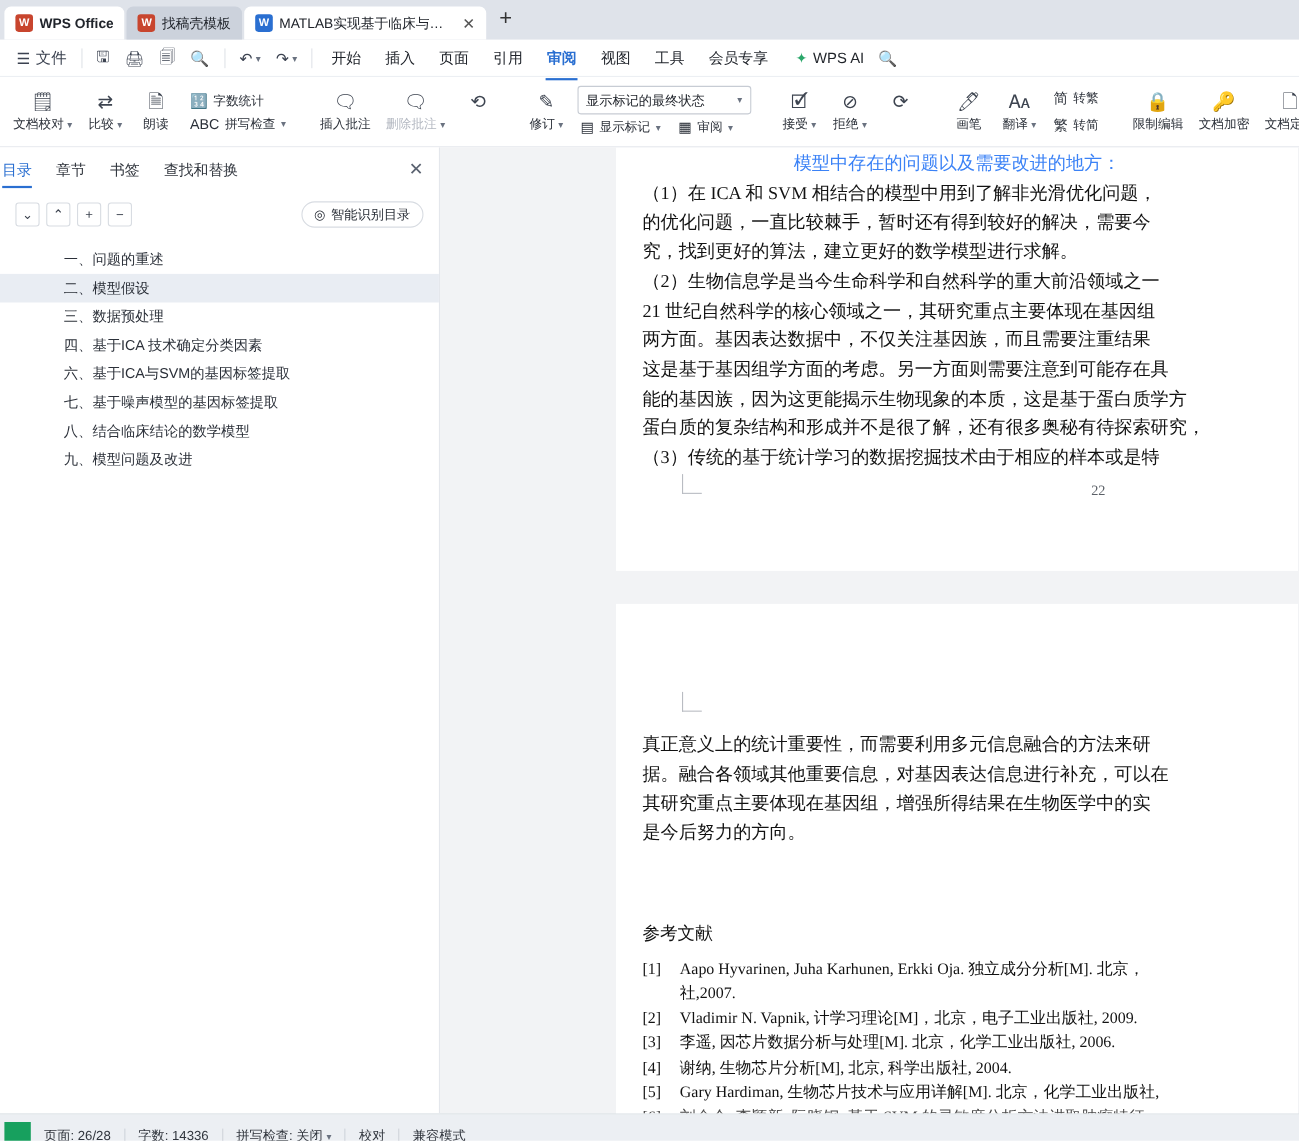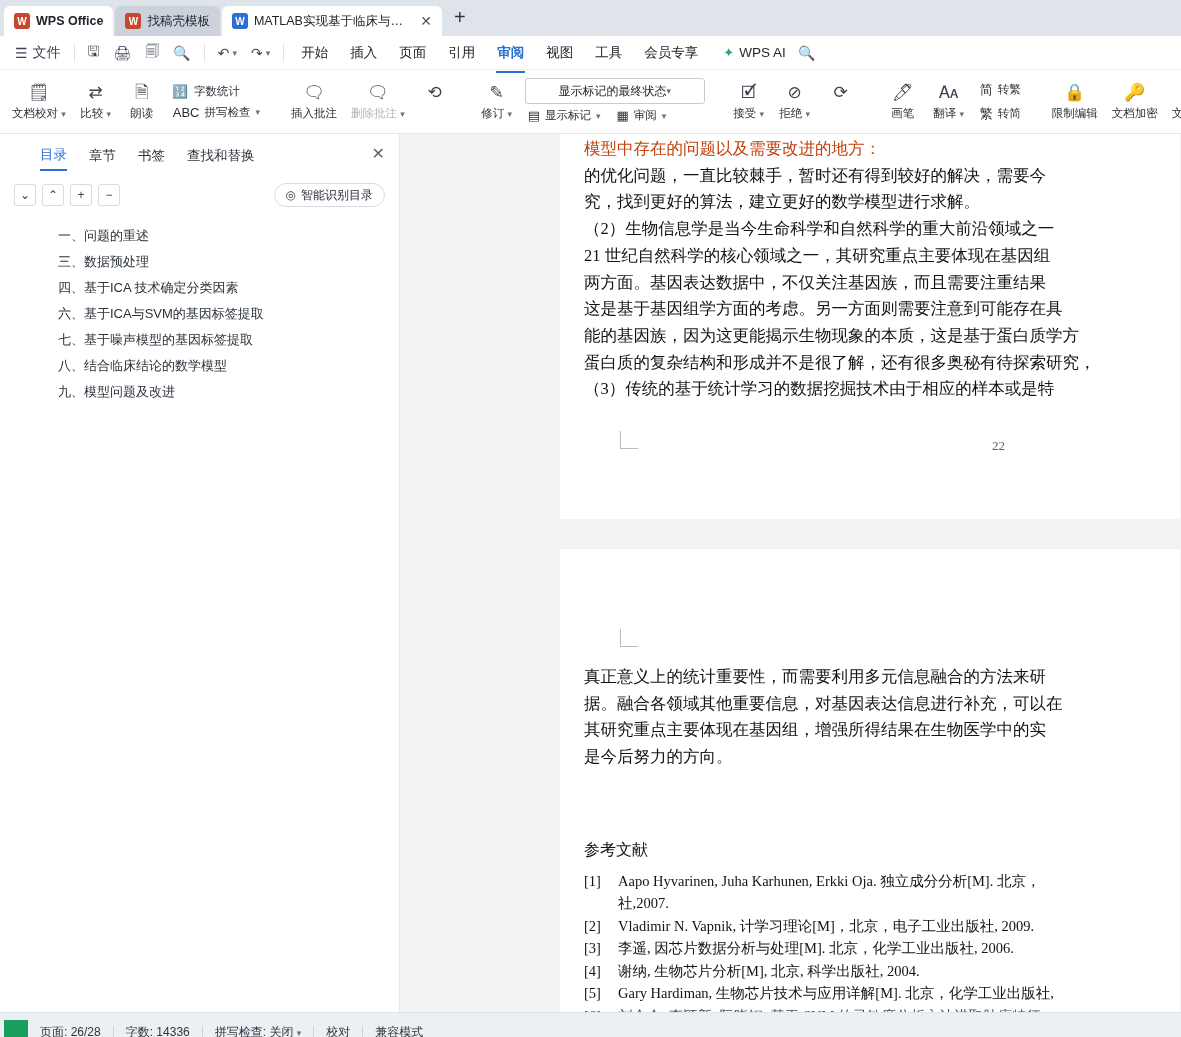--- a/index.html
+++ b/index.html
@@ -88,35 +88,35 @@
     display: flex; flex-direction: column; align-items: center; justify-content: center;
     min-width: 44px; padding: 3px 6px; gap: 3px; text-align: center; line-height: 1.1;
   }
   .rbtn .gl { font-size: 17px; color: #3d4450; height: 20px; display: flex; align-items: center; }
   .rbtn .tx { white-space: nowrap; font-size: 11.5px; }
   .rstack { display: flex; flex-direction: column; justify-content: center; gap: 2px; padding: 0 4px; }
   .rsmall { display: flex; align-items: center; gap: 5px; font-size: 11.5px; padding: 2px 3px; white-space: nowrap; }
   .rsmall .gl { font-size: 13px; }
   .caret { font-size: 9px; color: #6a7280; }
   .selbox {
-    display: flex; align-items: center; justify-content: center;
-    width: 180px; height: 24px; border: 1px solid #c7ccd4; border-radius: 3px;
+    display: flex; align-items: center; justify-content: space-between;
+    width: 158px; height: 24px; border: 1px solid #c7ccd4; border-radius: 3px;
     padding: 12px 7px; font-size: 12px; background: #fff; color: #20242b;
   }
   .dimmed { color: #b2b7c0; }
   
   #body { display: flex; height: calc(1037px - 36px - 34px - 64px - 25px); }
   
   #leftpane {
     width: 400px; background: #ffffff; border-right: 1px solid #e4e7ec;
     display: flex; flex-direction: column;
   }
   #panetabs {
-    display: flex; align-items: center; padding: 12px 14px 6px 14px;
-    font-size: 13.5px; color: #30353d; gap: 22px; position: relative; margin-left: 26px;
+    display: flex; padding: 12px 14px 6px 2px;
+    font-size: 13.5px; color: #30353d; gap: 22px; position: relative;
   }
   .ptab { padding-bottom: 5px; }
   .ptab.active { color: #2a6fd1; border-bottom: 2px solid #2a6fd1; }
   #paneclose { position: absolute; right: 14px; top: 10px; font-size: 16px; color: #5a6270; }
   #panetools {
     display: flex; align-items: center; padding: 6px 14px; gap: 6px;
   }
   .tbtn {
     width: 22px; height: 22px; border: 1px solid #d8dce2; border-radius: 3px;
     display: flex; align-items: center; justify-content: center;
@@ -359,34 +359,36 @@
       <div class="tbtn">⌃</div>
       <div class="tbtn">+</div>
       <div class="tbtn">−</div>
       <div class="smartbtn">
         <span>◎</span>
         <span>智能识别目录</span>
       </div>
     </div>
     <div id="toclist">
       <div class="tocitem">一、问题的重述</div>
+      <div class="tocitem sel">二、模型假设</div>
       <div class="tocitem">三、数据预处理</div>
       <div class="tocitem">四、基于ICA 技术确定分类因素</div>
       <div class="tocitem">六、基于ICA与SVM的基因标签提取</div>
       <div class="tocitem">七、基于噪声模型的基因标签提取</div>
       <div class="tocitem">八、结合临床结论的数学模型</div>
       <div class="tocitem">九、模型问题及改进</div>
     </div>
   </div>
 
   <div id="docarea">
 
     <div class="page page1" style="width:620px; margin-left:160px;">
       <div class="ptext" style="padding-top:2px;">
-        <div style="color:#c2410c;">模型中存在的问题以及需要改进的地方：</div>
+        <div style="color:#3b82f6;text-align:center;">模型中存在的问题以及需要改进的地方：</div>
+        <div>（1）在 ICA 和 SVM 相结合的模型中用到了解非光滑优化问题，</div>
         <div>的优化问题，一直比较棘手，暂时还有得到较好的解决，需要今</div>
         <div>究，找到更好的算法，建立更好的数学模型进行求解。</div>
         <div>（2）生物信息学是当今生命科学和自然科学的重大前沿领域之一</div>
         <div>21 世纪自然科学的核心领域之一，其研究重点主要体现在基因组</div>
         <div>两方面。基因表达数据中，不仅关注基因族，而且需要注重结果</div>
         <div>这是基于基因组学方面的考虑。另一方面则需要注意到可能存在具</div>
         <div>能的基因族，因为这更能揭示生物现象的本质，这是基于蛋白质学方</div>
         <div>蛋白质的复杂结构和形成并不是很了解，还有很多奥秘有待探索研究，</div>
         <div>（3）传统的基于统计学习的数据挖掘技术由于相应的样本或是特</div>
       </div>

